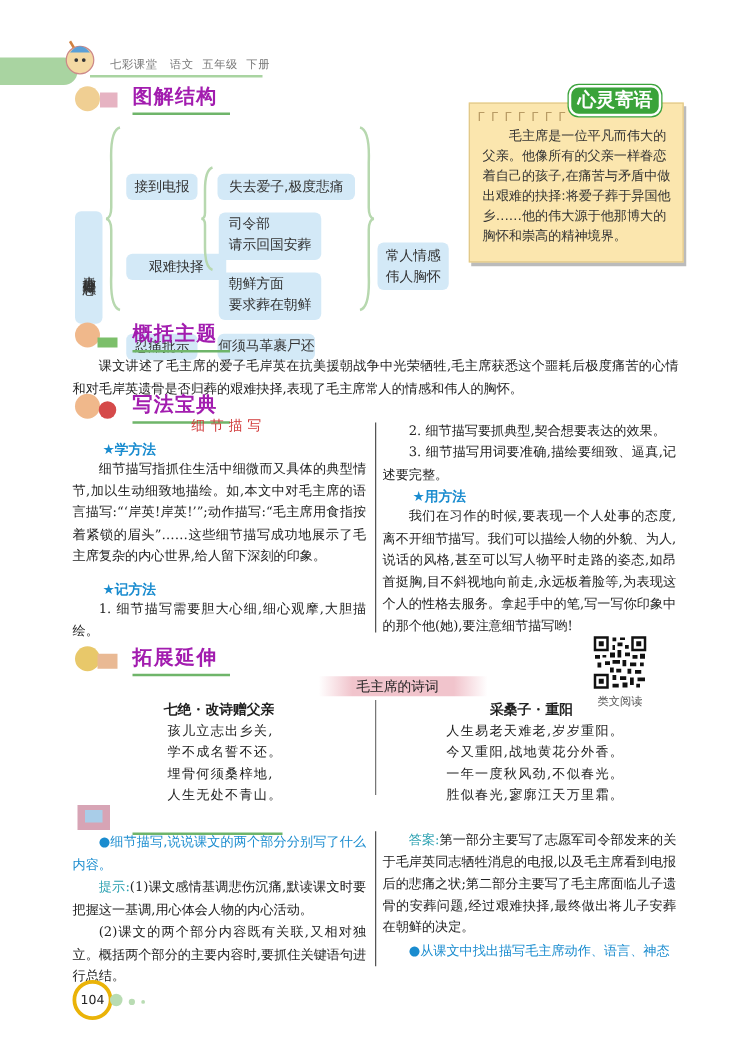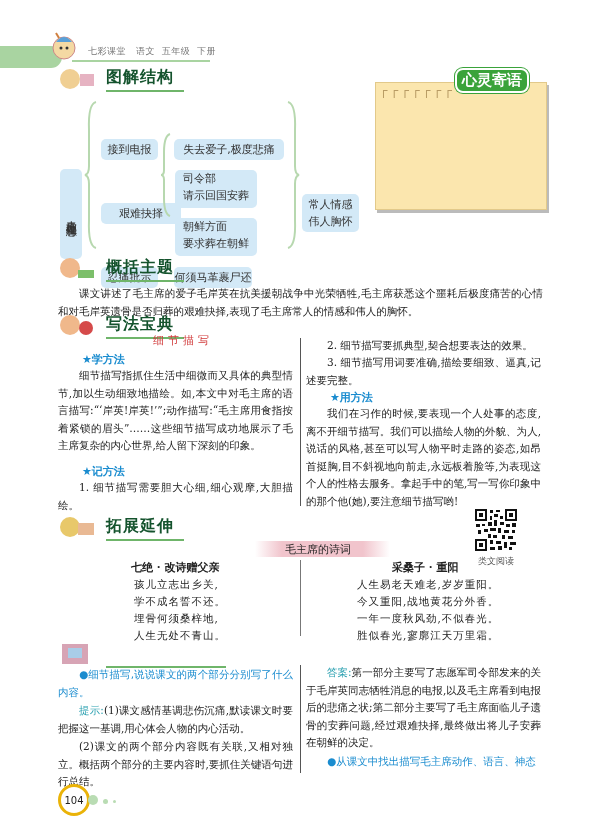--- a/index.html
+++ b/index.html
@@ -8,21 +8,21 @@
 
   
   .hdr-band { position: absolute; left: 0; top: 46px; width: 62px; height: 22px; background: #a9d4a1; border-radius: 0 12px 12px 0; }
   .hdr-mascot { position: absolute; left: 48px; top: 30px; width: 30px; height: 34px; }
   .hdr-line { position: absolute; left: 72px; top: 60px; width: 138px; height: 2px; background: #a9d4a1; }
   .hdr-text { position: absolute; left: 88px; top: 45px; font-size: 9px; color: #777; letter-spacing: 0.5px; }
 
   
   .sec { position: absolute; height: 26px; }
   .sec .mascot { position: absolute; left: 0; top: 0; width: 38px; height: 24px; }
-  .sec .title { position: absolute; left: 48px; top: 1px; font-family: "DejaVu Serif", serif; font-weight: bold; font-size: 16px; color: #14532d; letter-spacing: 1px; }
+  .sec .title { position: absolute; left: 48px; top: 1px; font-family: "DejaVu Serif", serif; font-weight: bold; font-size: 16px; color: #a21caf; letter-spacing: 1px; }
   .sec .uline { position: absolute; left: 48px; top: 24px; width: 78px; height: 2px; background: #6fb56a; }
 
   
   .dnode { position: absolute; background: #d3e9f7; border-radius: 5px; font-size: 11px; color: #333; display: flex; align-items: center; justify-content: center; text-align: center; line-height: 17px; margin-top: 40px; }
   .dnode.left { padding-left: 8px; justify-content: flex-start; text-align: left; }
   .vert { writing-mode: vertical-rl; letter-spacing: 1px; }
   .brace { position: absolute; }
 
   
   .note { position: absolute; left: 375px; top: 82px; width: 172px; height: 128px; background: #fbe6ae; border: 1px solid #e2c98a; box-shadow: 2px 3px 0 #bbb; }
@@ -107,20 +107,21 @@
       <path d="M2 2 Q10 4 9 30 L9 66 Q9 74 13 75 Q9 76 9 84 L9 120 Q10 146 2 148" fill="none" stroke="#b7d8af" stroke-width="2"></path>
     </svg>
   <div class="dnode" style="left:302px;top:154px;width:57px;height:38px;flex-direction:column;">
     <span>常人情感</span>
     <span>伟人胸怀</span>
   </div>
 </div>
 
 <div class="note">
   <div class="serr">ᒥ ᒥ ᒥ ᒥ ᒥ ᒥ ᒥ</div>
+  <div class="txt">毛主席是一位平凡而伟大的父亲。他像所有的父亲一样眷恋着自己的孩子,在痛苦与矛盾中做出艰难的抉择:将爱子葬于异国他乡……他的伟大源于他那博大的胸怀和崇高的精神境界。</div>
 </div>
 <div class="note-tag">心灵寄语</div>
 
 <div class="sec" style="left:58px;top:256px;width:140px;">
   <svg class="mascot" viewBox="0 0 38 24">
       <ellipse cx="12" cy="12" rx="10" ry="10" fill="#f0b88b"></ellipse>
       <rect x="20" y="14" width="16" height="8" fill="#7cbf6a"></rect>
     </svg>
   <span class="title">概括主题</span>
   <div class="uline"></div>

